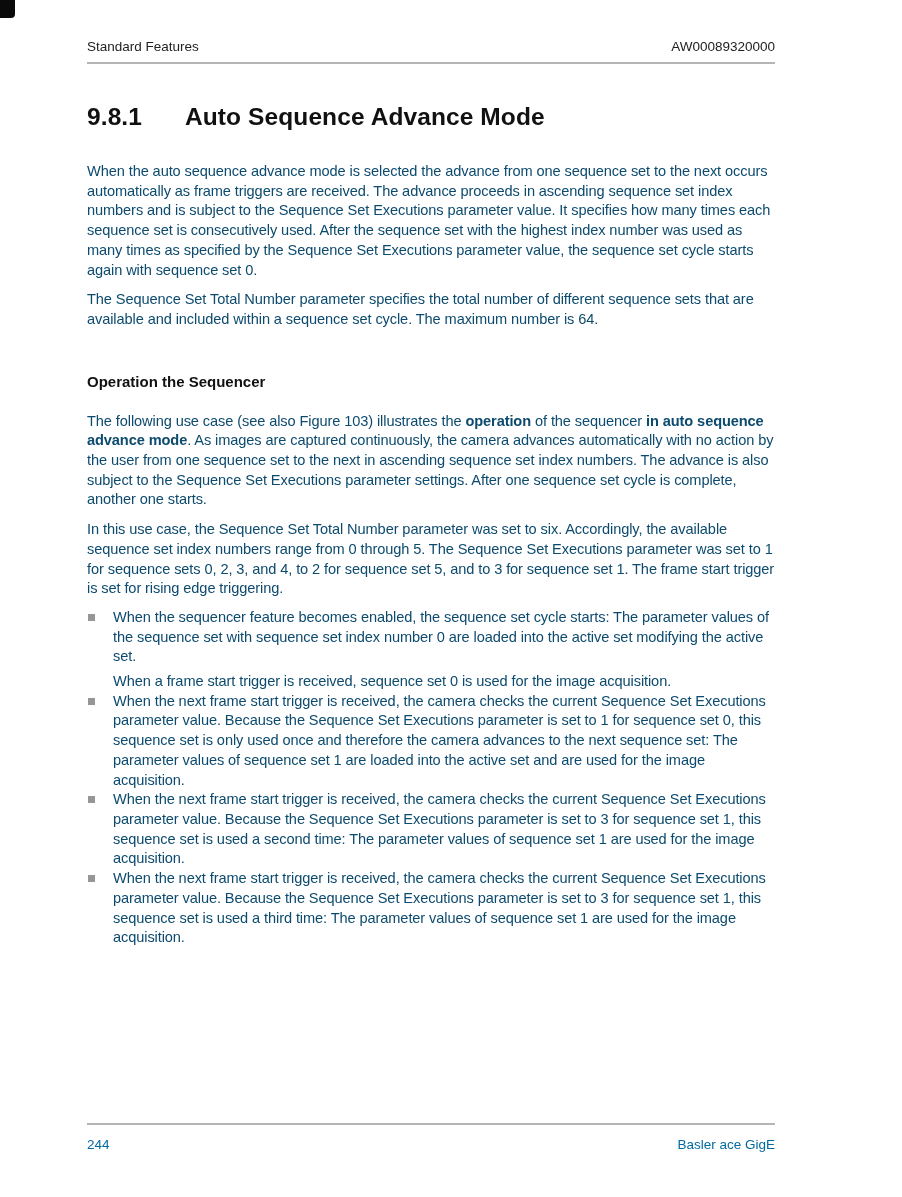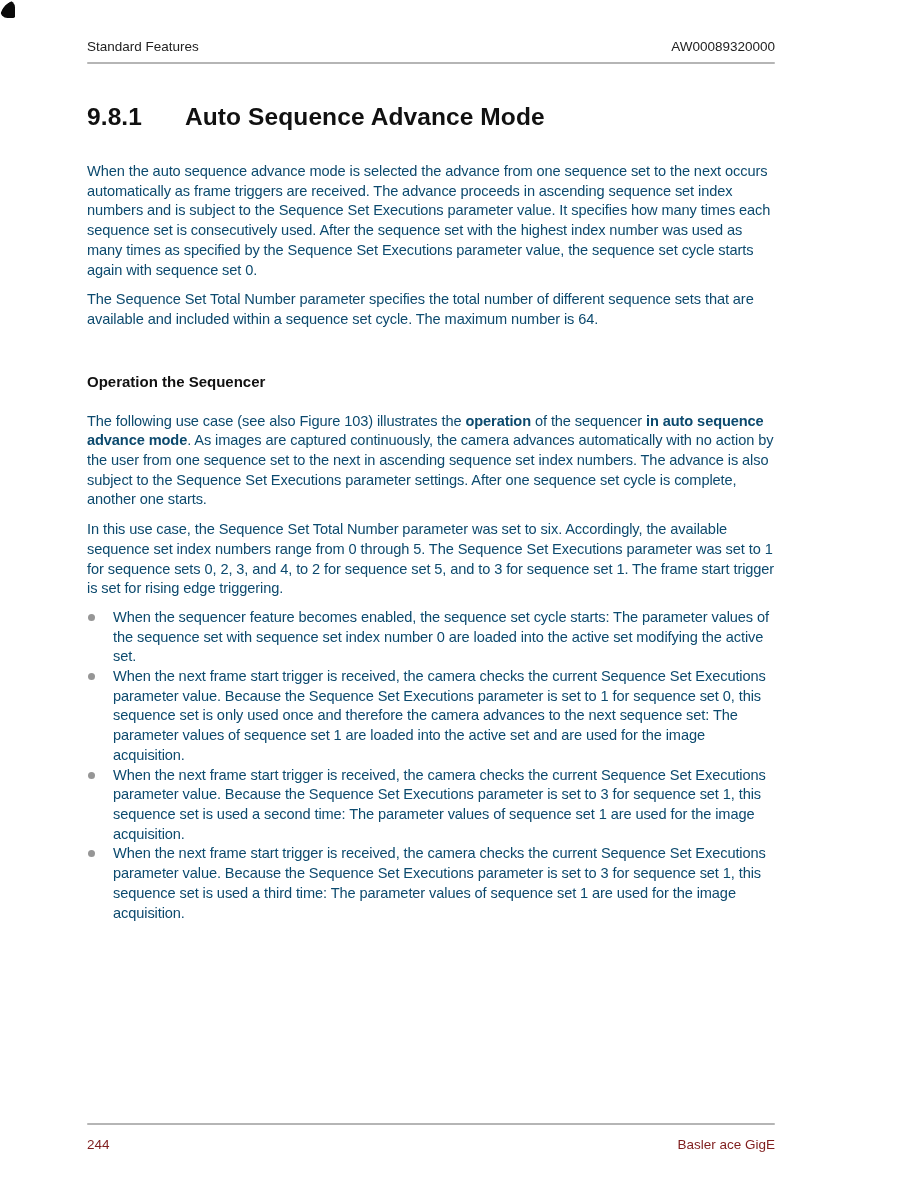--- a/index.html
+++ b/index.html
@@ -1,15 +1,15 @@
 <!DOCTYPE html>
 <html><head>
 <meta charset="utf-8">
 <style>
-  * { margin: 0; padding: 0; box-sizing: border-box; border-radius: 18px; }
+  * { margin: 0; padding: 0; box-sizing: border-box; }
   html, body { background: #ffffff; }
   body {
     font-family: "Liberation Sans", "DejaVu Sans", sans-serif;
     color: #1a1a1a;
     -webkit-font-smoothing: antialiased;
   }
   .page {
     position: relative;
     width: 902px;
     height: 1197px;
@@ -107,21 +107,21 @@
   .footer-rule {
     height: 2px;
     background: #b5b5b5;
   }
   .footer-row {
     display: flex;
     justify-content: space-between;
     align-items: baseline;
     margin-top: 12px;
     font-size: 13.5px;
-    color: #7f1d1d;
+    color: #0369a1;
   }
 </style>
 </head>
 <body>
 
 <div class="page">
 
   <div class="scan-artifact"></div>
 
   <div class="content">
@@ -146,20 +146,21 @@
 
     <p class="body-text para3"><span>The following use case (see also Figure 103) illustrates the </span><b>operation</b><span> of the sequencer </span><b>in auto sequence advance mode</b><span>. As images are captured continuously, the camera advances automatically with no action by the user from one sequence set to the next in ascending sequence set index numbers. The advance is also subject to the Sequence Set Executions parameter settings. After one sequence set cycle is complete, another one starts.</span></p>
 
     <p class="body-text para4">In this use case, the Sequence Set Total Number parameter was set to six. Accordingly, the available sequence set index numbers range from 0 through 5. The Sequence Set Executions parameter was set to 1 for sequence sets 0, 2, 3, and 4, to 2 for sequence set 5, and to 3 for sequence set 1. The frame start trigger is set for rising edge triggering.</p>
 
 
     <ul class="bullet-list body-text">
       <li>
         <span class="bullet-square"></span>
         <div>When the sequencer feature becomes enabled, the sequence set cycle starts: The parameter values of the sequence set with sequence set index number 0 are loaded into the active set modifying the active set.</div>
+        <div class="bullet-extra">When a frame start trigger is received, sequence set 0 is used for the image acquisition.</div>
       </li>
       <li>
         <span class="bullet-square"></span>
         <div>When the next frame start trigger is received, the camera checks the current Sequence Set Executions parameter value. Because the Sequence Set Executions parameter is set to 1 for sequence set 0, this sequence set is only used once and therefore the camera advances to the next sequence set: The parameter values of sequence set 1 are loaded into the active set and are used for the image acquisition.</div>
       </li>
       <li>
         <span class="bullet-square"></span>
         <div>When the next frame start trigger is received, the camera checks the current Sequence Set Executions parameter value. Because the Sequence Set Executions parameter is set to 3 for sequence set 1, this sequence set is used a second time: The parameter values of sequence set 1 are used for the image acquisition.</div>
       </li>
       <li>

